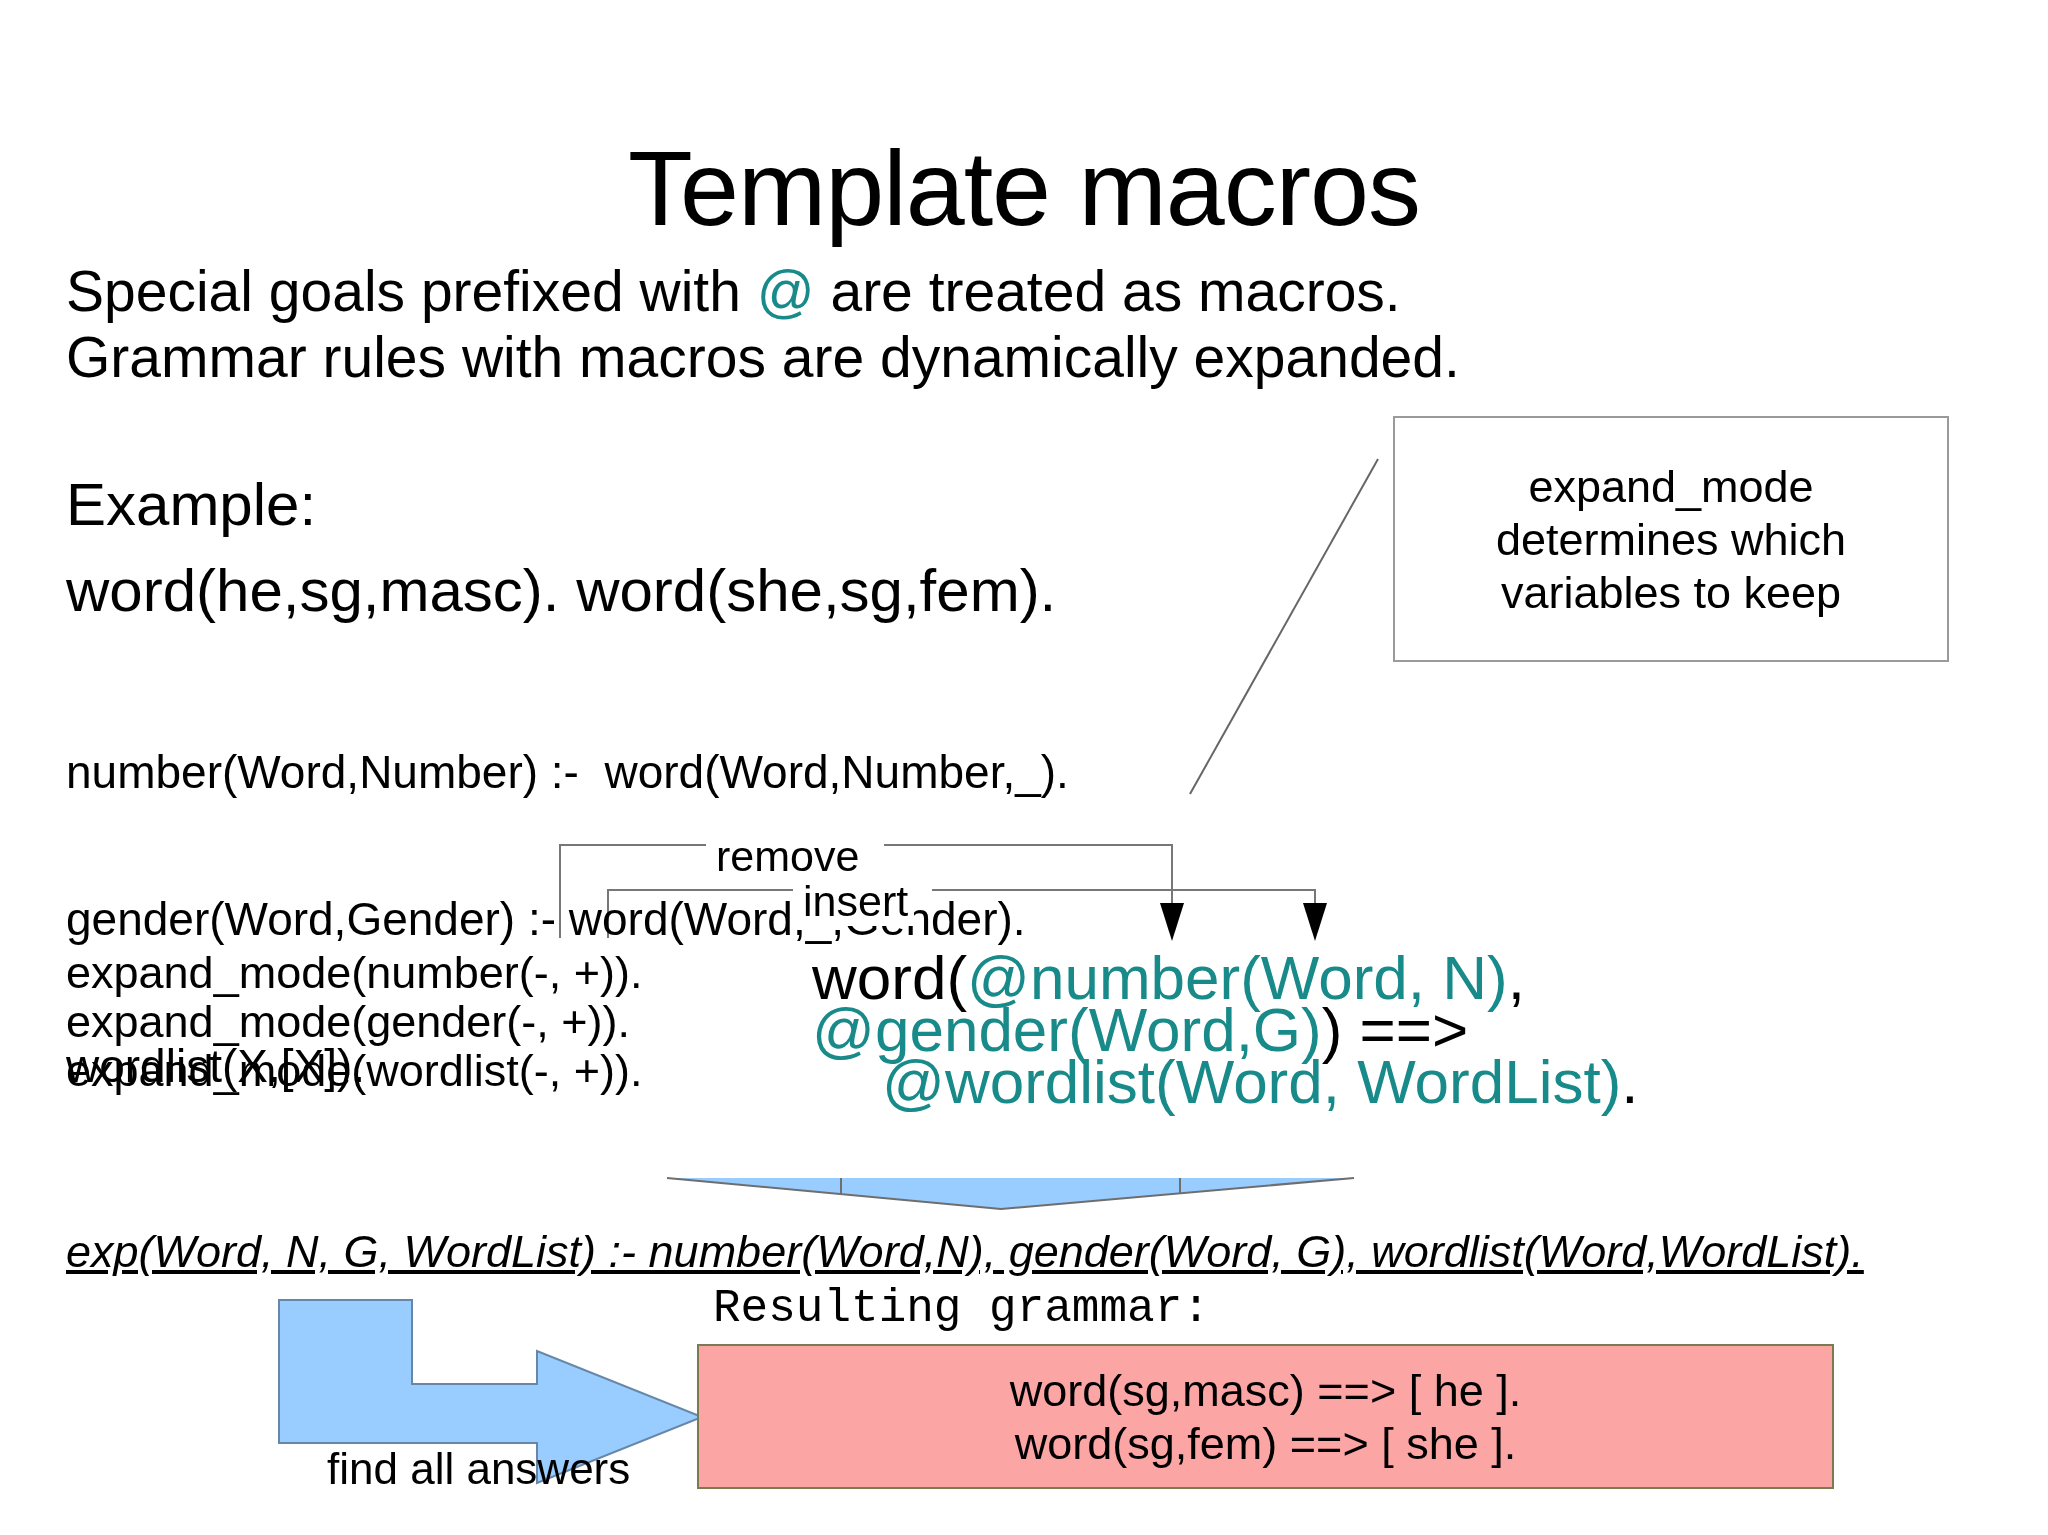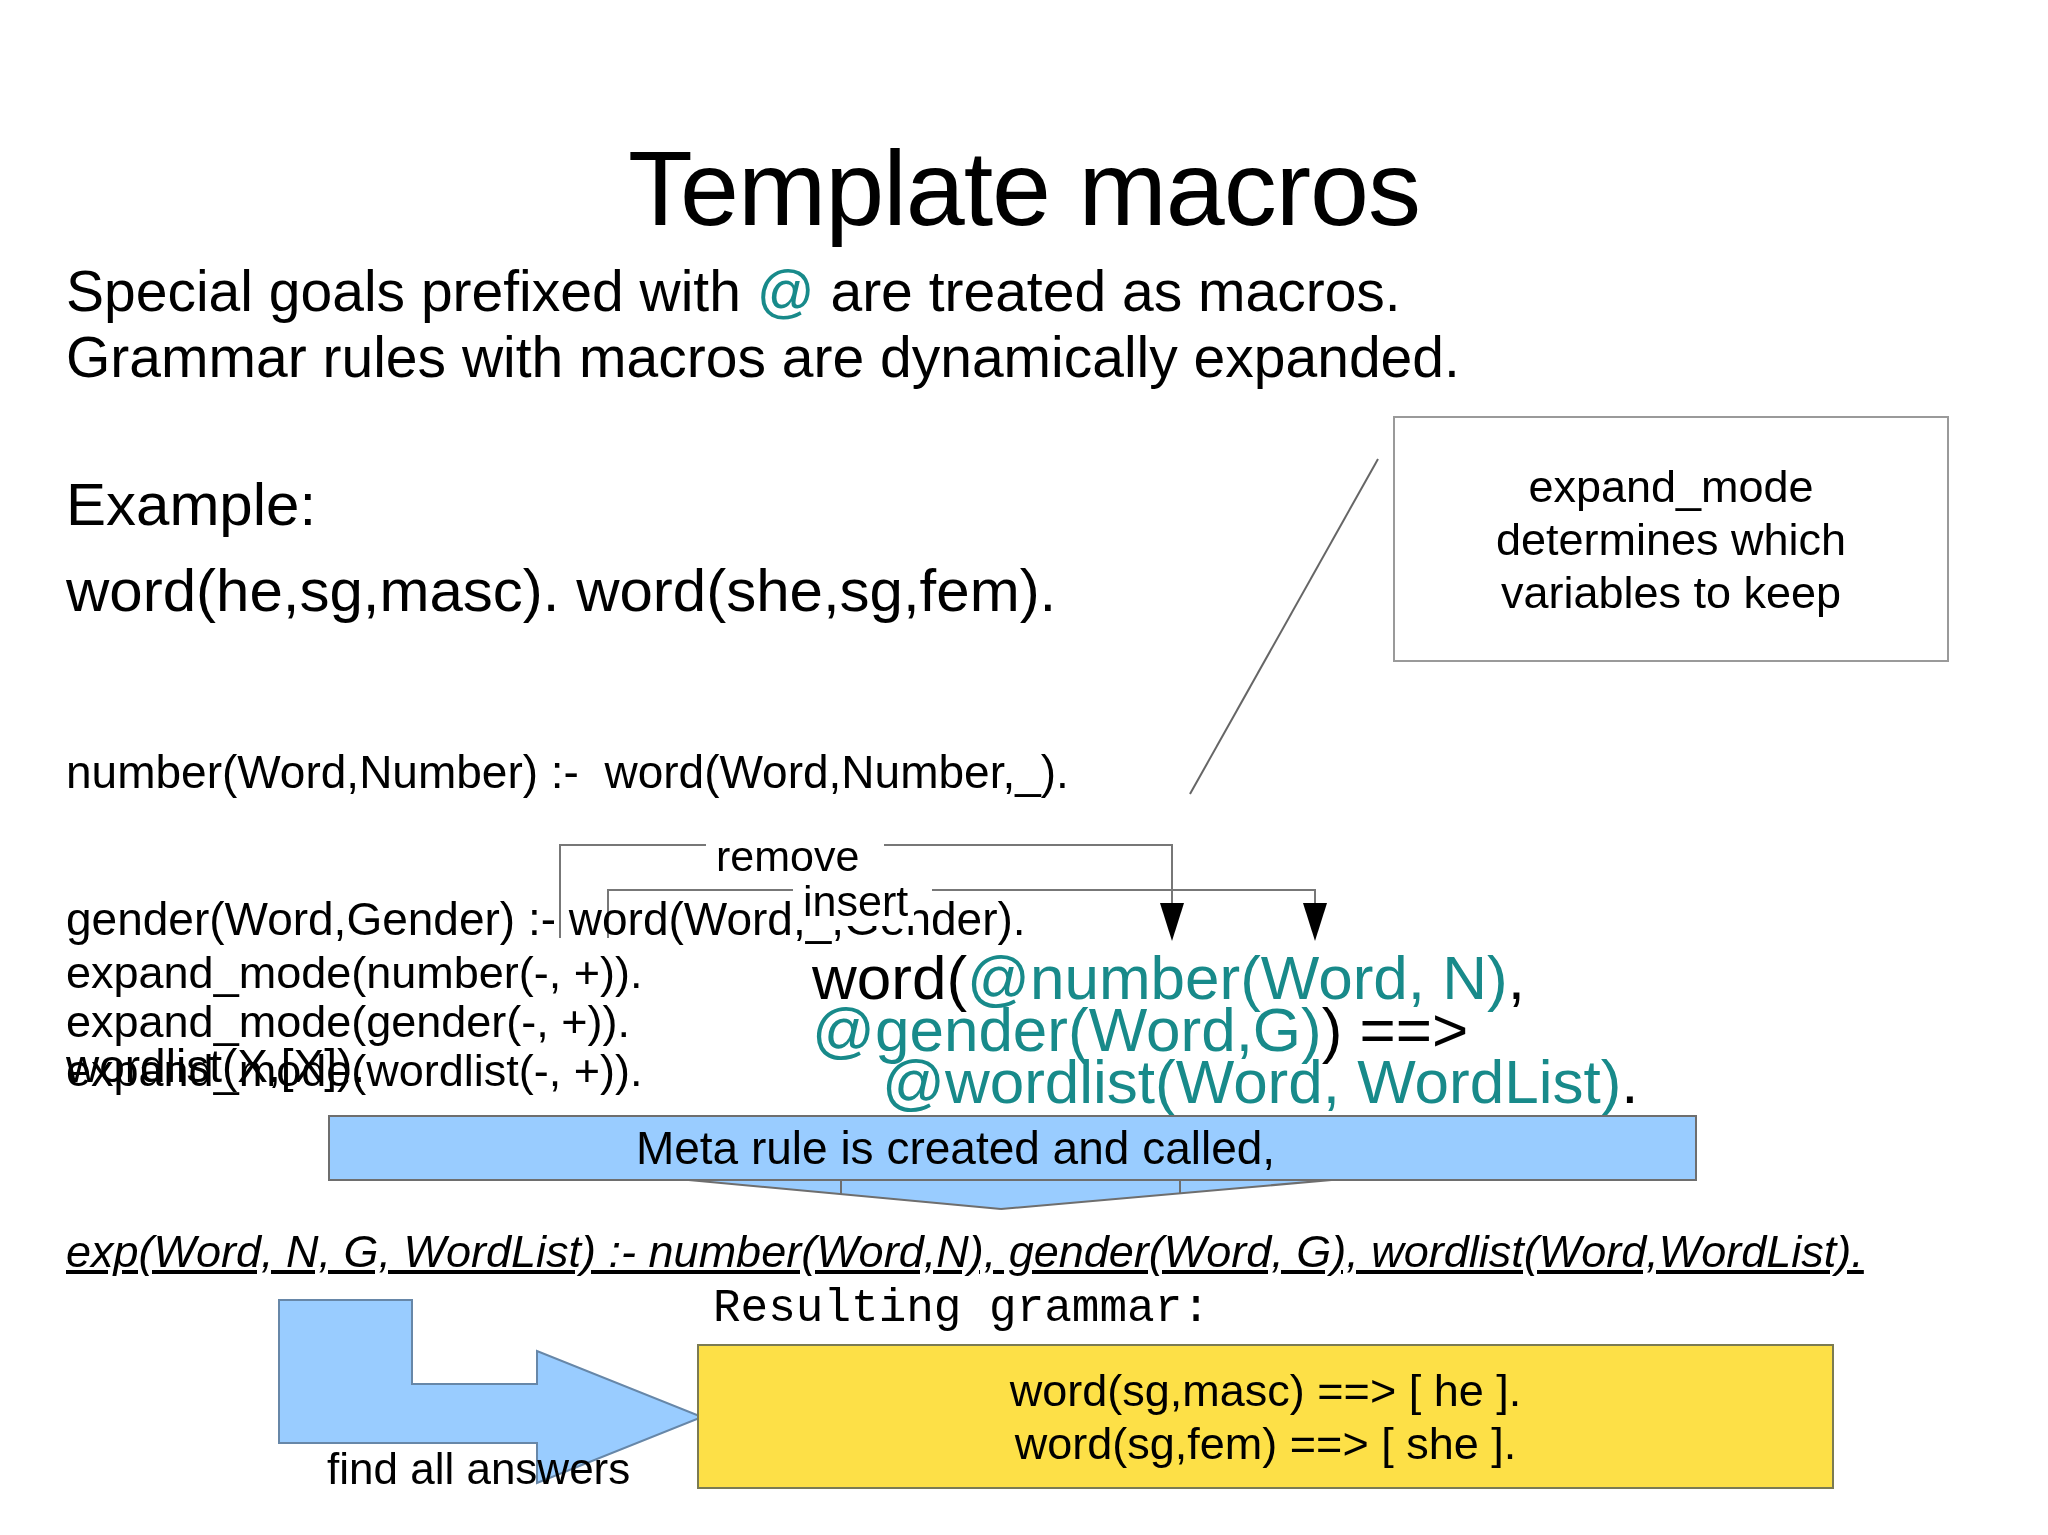--- a/index.html
+++ b/index.html
@@ -28,21 +28,21 @@
   .macrorule .l2{margin-left:70px;}
   .banner{
     left:328px;top:1115px;width:1365px;height:62px;background:#99ccff;border:2px solid #6e6e6e;
     display:flex;align-items:center;justify-content:center;font-size:46px;
   }
   .banner span{transform:translateX(-57px);}
   .metarule{left:66px;top:1226px;font-size:45px;font-style:italic;text-decoration:underline;}
   .findlabel{left:327px;top:1444px;font-size:44px;}
   .resheading{left:713px;top:1283px;font-size:46px;font-family:Liberation Mono, monospace;}
   .yellowbox{
-    left:697px;top:1344px;width:1133px;height:141px;background:#fde047;border:2px solid #7b7b52;
+    left:697px;top:1344px;width:1133px;height:141px;background:#fca5a5;border:2px solid #7b7b52;
     display:flex;flex-direction:column;align-items:center;justify-content:center;
     font-size:45px;line-height:53px;text-align:center;
   }
 </style>
 </head>
 <body>
 
 <div class="slide">
 
   <svg class="abs svglayer" width="2048" height="1535" viewBox="0 0 2048 1535">
@@ -96,23 +96,20 @@
     <div>expand_mode(number(-, +)).</div>
     <div>expand_mode(gender(-, +)).</div>
     <div>expand_mode(wordlist(-, +)).</div>
   </div>
 
   <div class="abs macrorule">
     <div><span>word(</span><span class="teal">@number(Word, N)</span><span>, </span><span class="teal">@gender(Word,G)</span><span>) ==&gt;</span></div>
     <div class="l2"><span class="teal">@wordlist(Word, WordList)</span><span>.</span></div>
   </div>
 
-  <div class="abs banner">
-    <span>Meta rule is created and called,</span>
-  </div>
 
   <div class="abs metarule">exp(Word, N, G, WordList) :- number(Word,N), gender(Word, G), wordlist(Word,WordList).</div>
 
   <div class="abs findlabel">find all answers</div>
 
   <div class="abs resheading">Resulting grammar:</div>
   <div class="abs yellowbox">
     <div>word(sg,masc) ==&gt; [ he ].</div>
     <div>word(sg,fem) ==&gt; [ she ].</div>
   </div>

